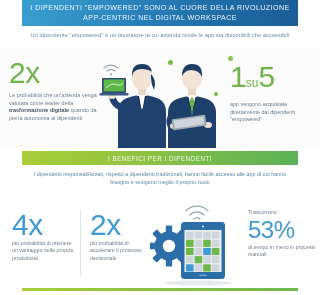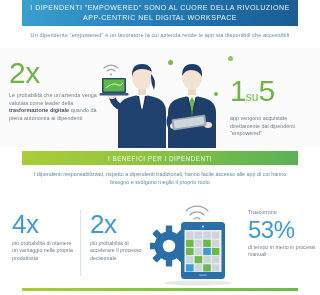--- a/index.html
+++ b/index.html
@@ -34,21 +34,21 @@
 
   .stat-left{position:absolute;left:9px;top:10px;width:100px;}
   .big-green{
     color:#6fb349;font-size:30px;line-height:30px;font-weight:300;letter-spacing:-.5px;
   }
   .stat-left-text{
     margin-top:4px;color:#6f7e8c;font-size:5.4px;line-height:7.6px;width:96px;letter-spacing:.05px;
   }
   .stat-left-text b{color:#44525f;font-weight:700;}
 
-  .stat-right{position:absolute;left:230px;top:28px;width:88px;}
+  .stat-right{position:absolute;left:230px;top:14px;width:88px;}
   .one-su-five{color:#6fb349;font-weight:300;line-height:30px;white-space:nowrap;}
   .one-su-five .n{font-size:30px;letter-spacing:-1px;}
   .one-su-five .su{font-size:12px;letter-spacing:0;}
   .stat-right-text{
     margin-top:3px;color:#6f7e8c;font-size:5.4px;line-height:7.6px;width:76px;
   }
 
   
   .people{position:absolute;left:98px;top:2px;width:140px;height:98px;}
 
@@ -63,21 +63,21 @@
   }
   .benefit-text{
     position:absolute;left:26px;top:170px;width:268px;text-align:center;
     color:#5b8aa8;font-size:5.4px;line-height:8.2px;
   }
 
   
   .bottom{position:absolute;left:0;top:196px;width:320px;height:99px;}
   .b-stat{position:absolute;}
   .big-blue{
-    color:#3f9ad4;font-size:26px;line-height:27px;font-weight:300;letter-spacing:-.5px;
+    color:#3f9ad4;font-size:30px;line-height:27px;font-weight:300;letter-spacing:-.5px;
   }
   .b-text{margin-top:2px;color:#6f7e8c;font-size:5.3px;line-height:7.4px;}
 
   .b1{left:12px;top:15px;width:62px;}
   .b2{left:90px;top:15px;width:60px;}
   .vline{position:absolute;left:80px;top:14px;width:1px;height:66px;background:#dfe4e7;}
 
   .b3{left:248px;top:12px;width:70px;}
   .b3-pre{color:#6f7e8c;font-size:5.4px;line-height:8px;margin-bottom:1px;}
   .b3 .big-blue{font-size:24px;line-height:25px;}

